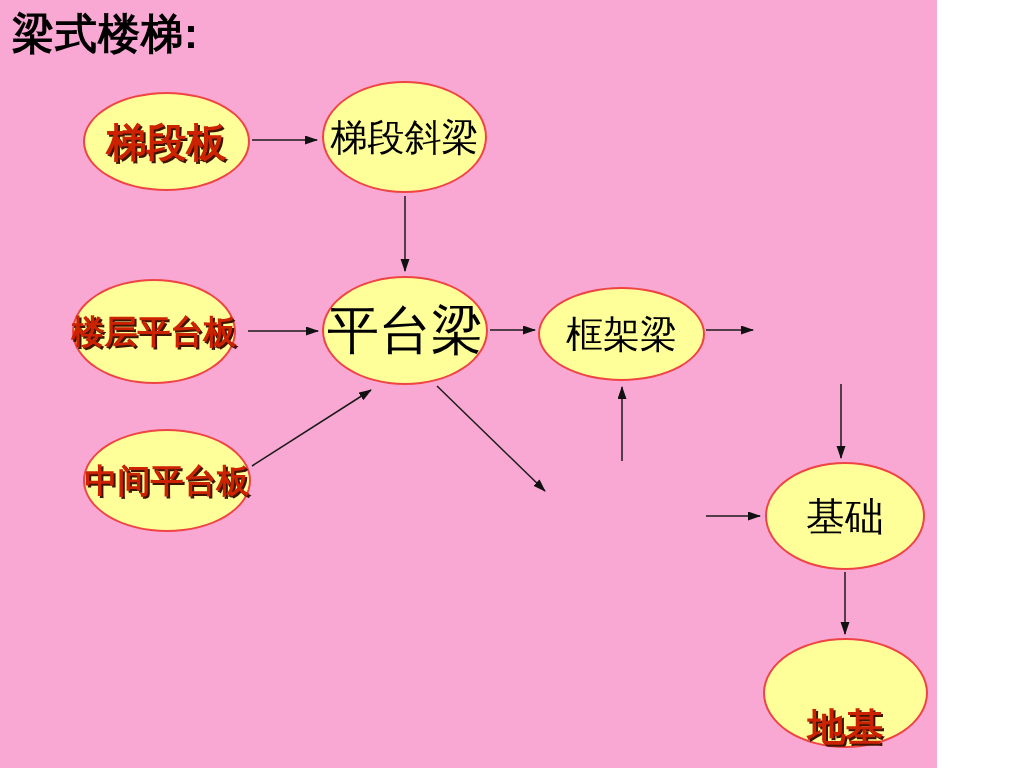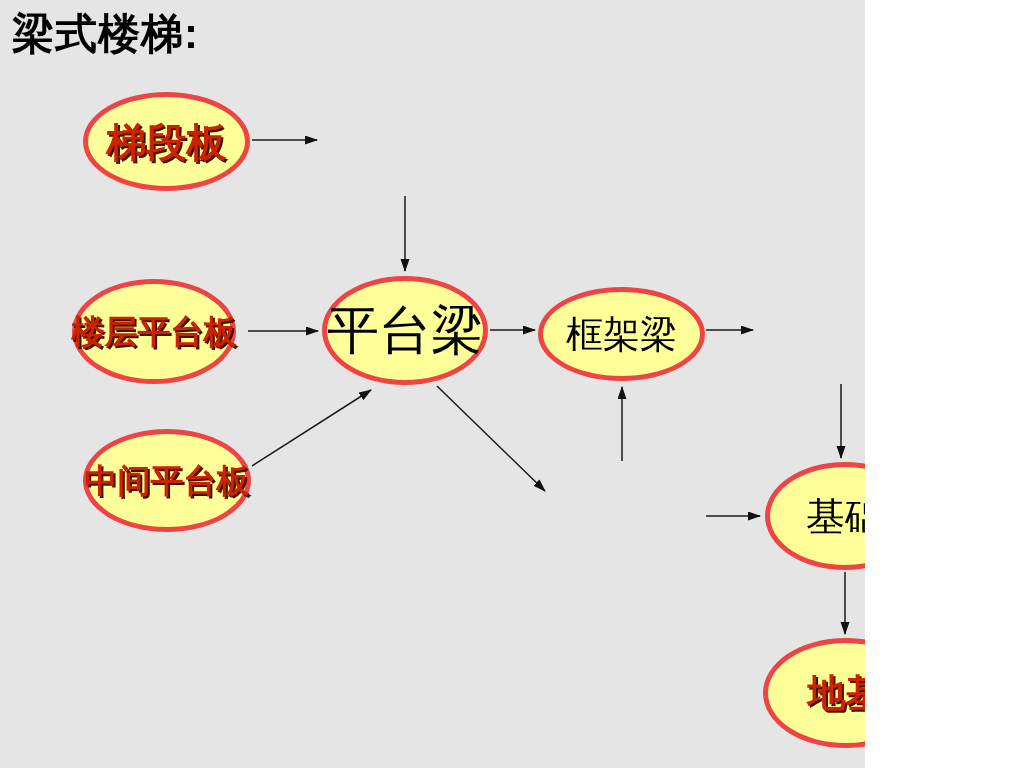--- a/index.html
+++ b/index.html
@@ -2,23 +2,23 @@
 <html><head>
 <meta charset="utf-8">
 <style>
   html, body {
     margin: 0;
     padding: 0;
     background: #ffffff;
   }
   .stage {
     position: relative;
-    width: 865px;
+    width: 937px;
     height: 768px;
-    background: #e5e5e5;
+    background: #f9a8d4;
     overflow: hidden;
     font-family: "Liberation Sans", sans-serif;
   }
   .title {
     position: absolute;
     left: 12px;
     top: 6px;
     font-size: 42px;
     font-weight: bold;
     color: #000000;
@@ -30,21 +30,21 @@
     position: absolute;
     left: 0;
     top: 0;
     width: 1024px;
     height: 768px;
   }
   .node {
     position: absolute;
     box-sizing: border-box;
     background: #FFFF99;
-    border: 5px solid #ef4444;
+    border: 2px solid #ef4444;
     border-radius: 50%;
     display: flex;
     align-items: center;
     justify-content: center;
     text-align: center;
   }
   .node .lbl {
     font-family: "Liberation Serif", "DejaVu Serif", serif;
     color: #000000;
     white-space: nowrap;
@@ -80,20 +80,23 @@
     <line x1="706" y1="330" x2="753" y2="330" stroke="#1a1a1a" stroke-width="1.5" marker-end="url(#ah)"></line>
     <line x1="841" y1="384" x2="841" y2="458" stroke="#1a1a1a" stroke-width="1.5" marker-end="url(#ah)"></line>
     <line x1="706" y1="516" x2="760" y2="516" stroke="#1a1a1a" stroke-width="1.5" marker-end="url(#ah)"></line>
     <line x1="845" y1="572" x2="845" y2="634" stroke="#1a1a1a" stroke-width="1.5" marker-end="url(#ah)"></line>
   </svg>
 
   <div class="node red" style="left:83px; top:92px; width:167px; height:99px;">
     <span class="lbl" style="font-size:40px;">梯段板</span>
   </div>
 
+  <div class="node" style="left:322px; top:81px; width:165px; height:112px;">
+    <span class="lbl" style="font-size:37px;">梯段斜梁</span>
+  </div>
 
   <div class="node red" style="left:72px; top:279px; width:164px; height:105px;">
     <span class="lbl" style="font-size:33px;">楼层平台板</span>
   </div>
 
   <div class="node" style="left:322px; top:276px; width:166px; height:109px;">
     <span class="lbl" style="font-size:52px;">平台梁</span>
   </div>
 
   <div class="node" style="left:538px; top:287px; width:167px; height:94px;">
@@ -103,17 +106,17 @@
   <div class="node red" style="left:83px; top:429px; width:168px; height:103px;">
     <span class="lbl" style="font-size:33px;">中间平台板</span>
   </div>
 
 
 
   <div class="node" style="left:765px; top:462px; width:160px; height:108px;">
     <span class="lbl" style="font-size:39px;">基础</span>
   </div>
 
-  <div class="node red" style="left:763px; top:638px; width:165px; height:110px;">
+  <div class="node red" style="left:763px; top:638px; width:165px; height:110px;align-items:flex-end;">
     <span class="lbl" style="font-size:38px;">地基</span>
   </div>
 
 </div>
 
 </body></html>

